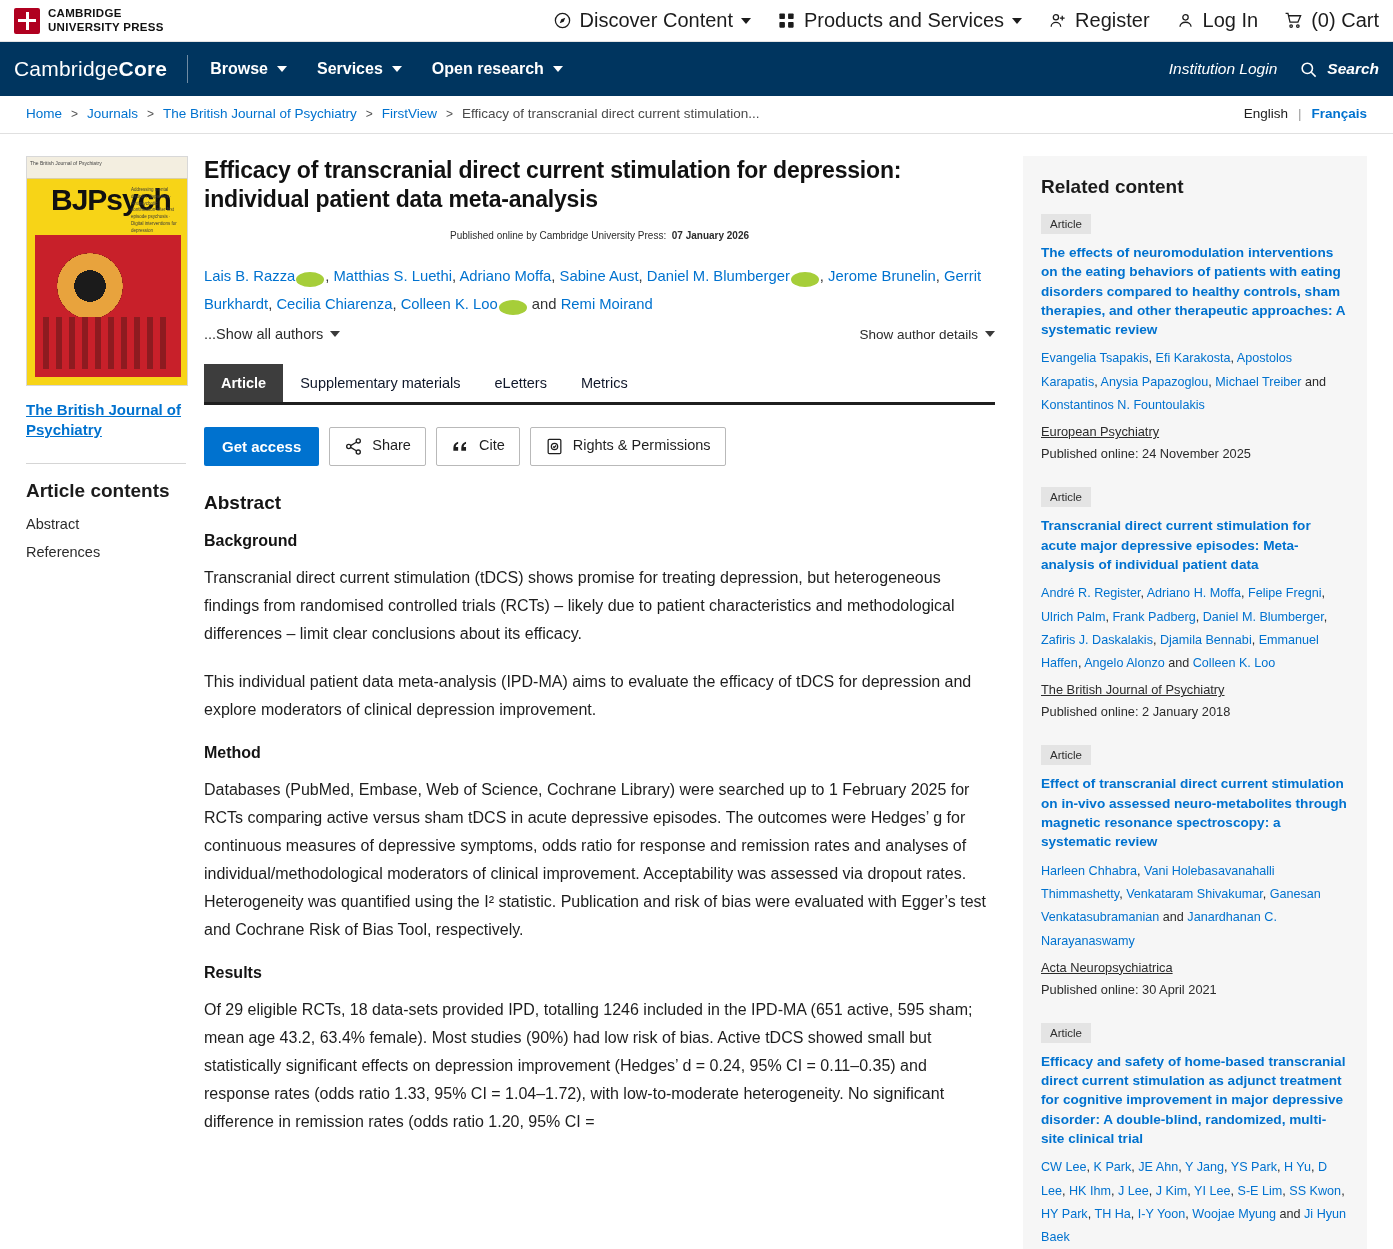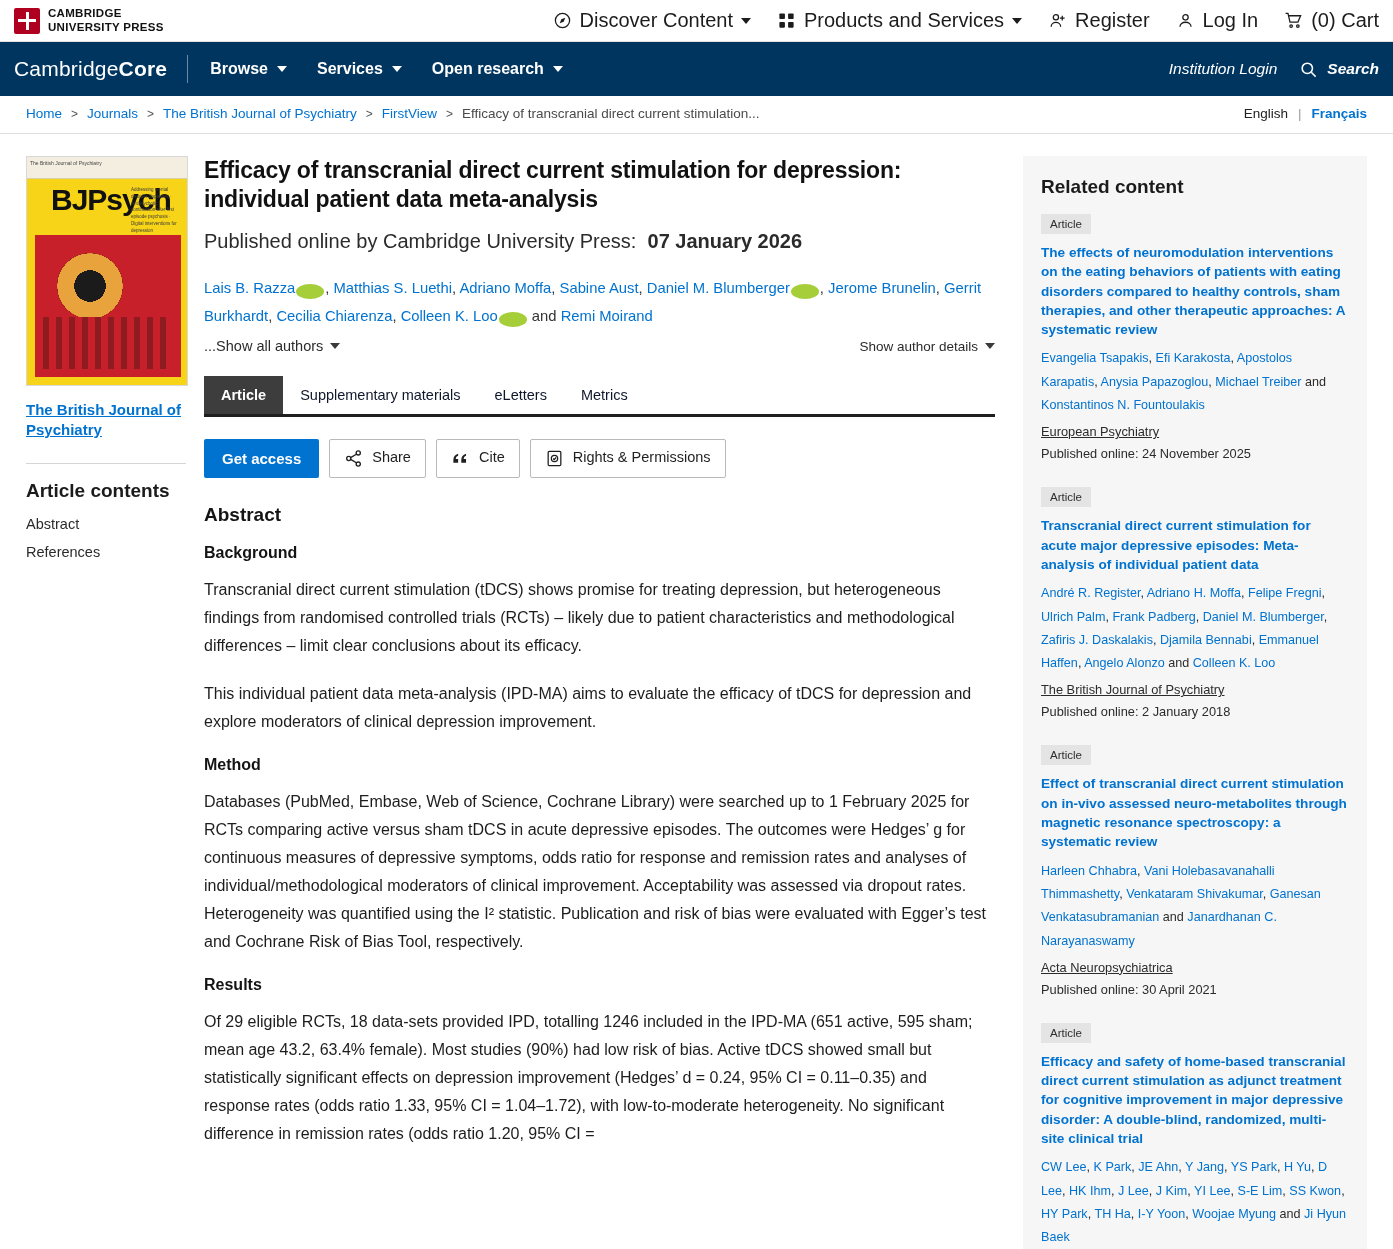--- a/index.html
+++ b/index.html
@@ -93,21 +93,21 @@
   .journal-link { display: block; margin-top: 14px; font-size: 15px; font-weight: 700; color: #0072cf; text-decoration: underline; line-height: 1.35; }
   .hr { border: none; border-top: 1px solid #d5d5d5; margin: 22px 0 16px 0; }
   .contents-h { font-size: 19px; font-weight: 700; margin: 0 0 14px 0; color: #1b1b1b; }
   .contents-item { font-size: 14.5px; color: #2b2b2b; margin-bottom: 12px; }
 
   
   h1.title {
     font-size: 23px; line-height: 1.27; font-weight: 700; margin: 0 0 16px 0; color: #111;
     letter-spacing: -.2px;
   }
-  .pubinfo { font-size: 20px; color: #2b2b2b; margin-bottom: 22px; }
+  .pubinfo { font-size: 10px; color: #2b2b2b; margin-bottom: 22px; text-align: center; }
   .pubinfo b { font-weight: 700; }
   .authors { font-size: 14.8px; line-height: 1.85; color: #0072cf; }
   .authors .sep { color: #333; }
   .orcid {
     display: inline-block; width: 15px; height: 15px; border-radius: 50%;
     background: #a6ce39; color: #fff; font-size: 11px; font-weight: 700;
     text-align: center; line-height: 15px; vertical-align: -2px; margin: 0 1px; padding-left: 28px;
   }
   .authors-row { display: flex; align-items: center; margin-top: 8px; }
   .showall { color: #2b2b2b; font-size: 14.5px; display: flex; align-items: center; gap: 7px; }

